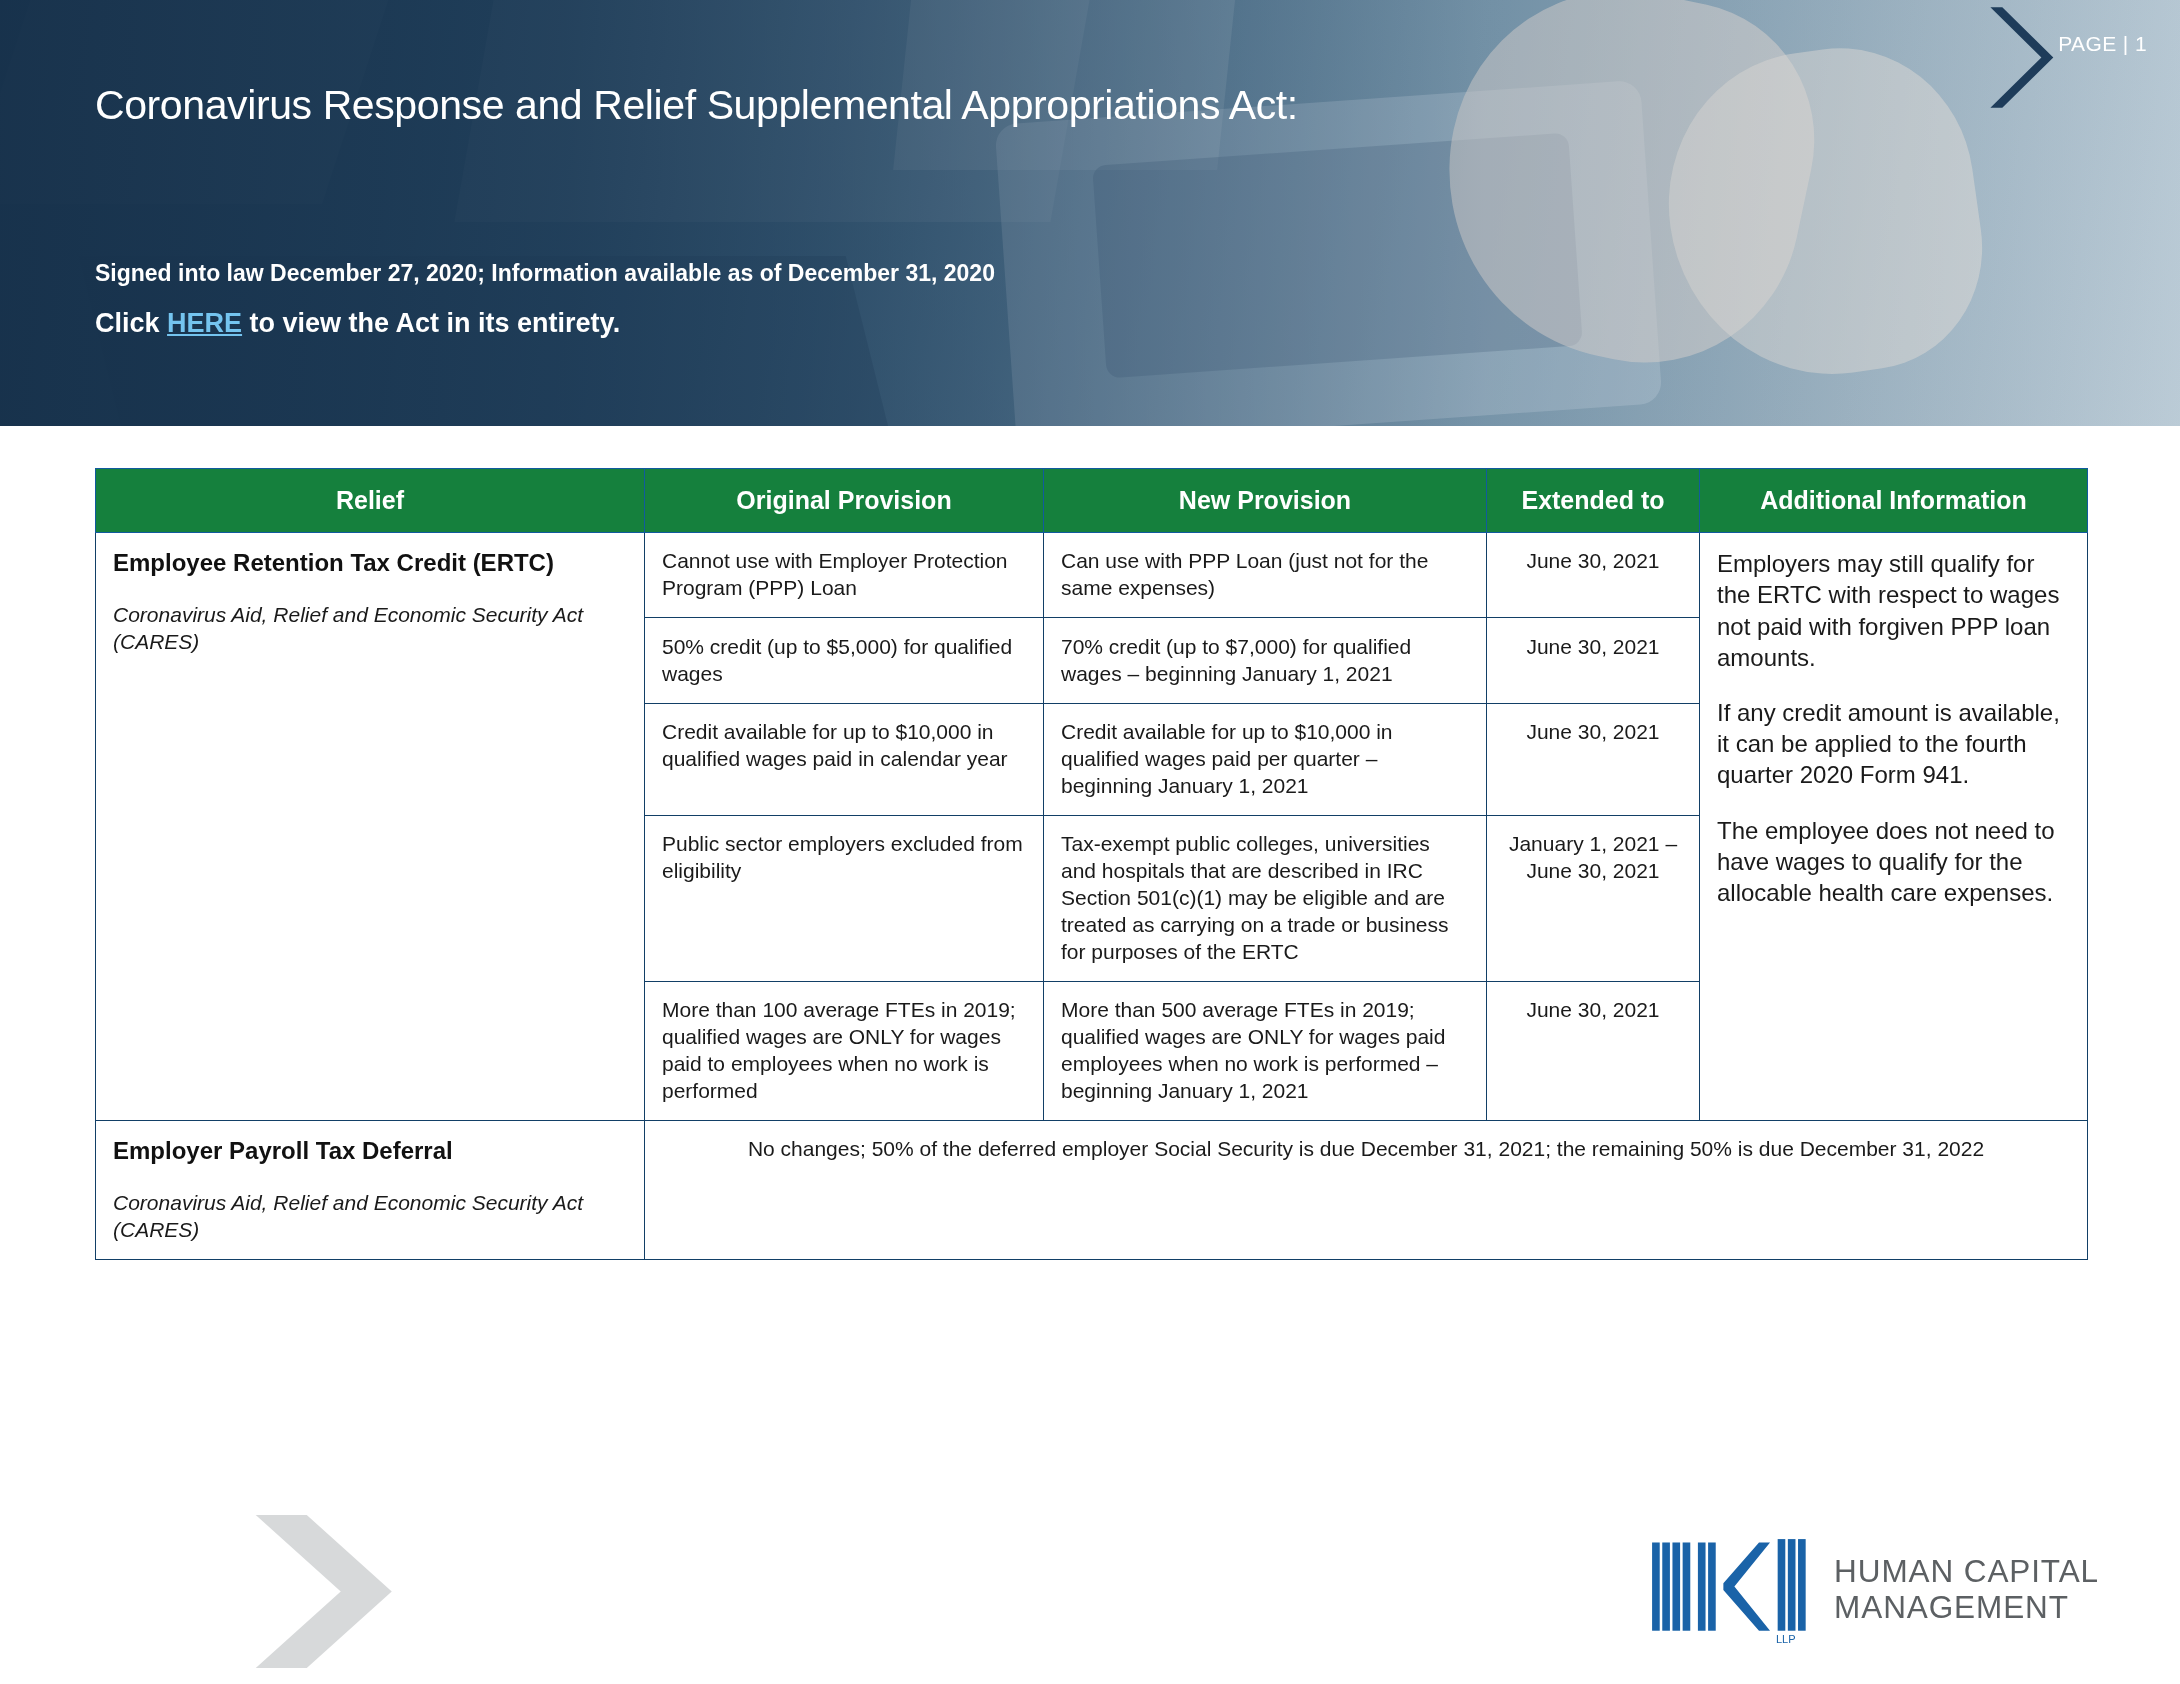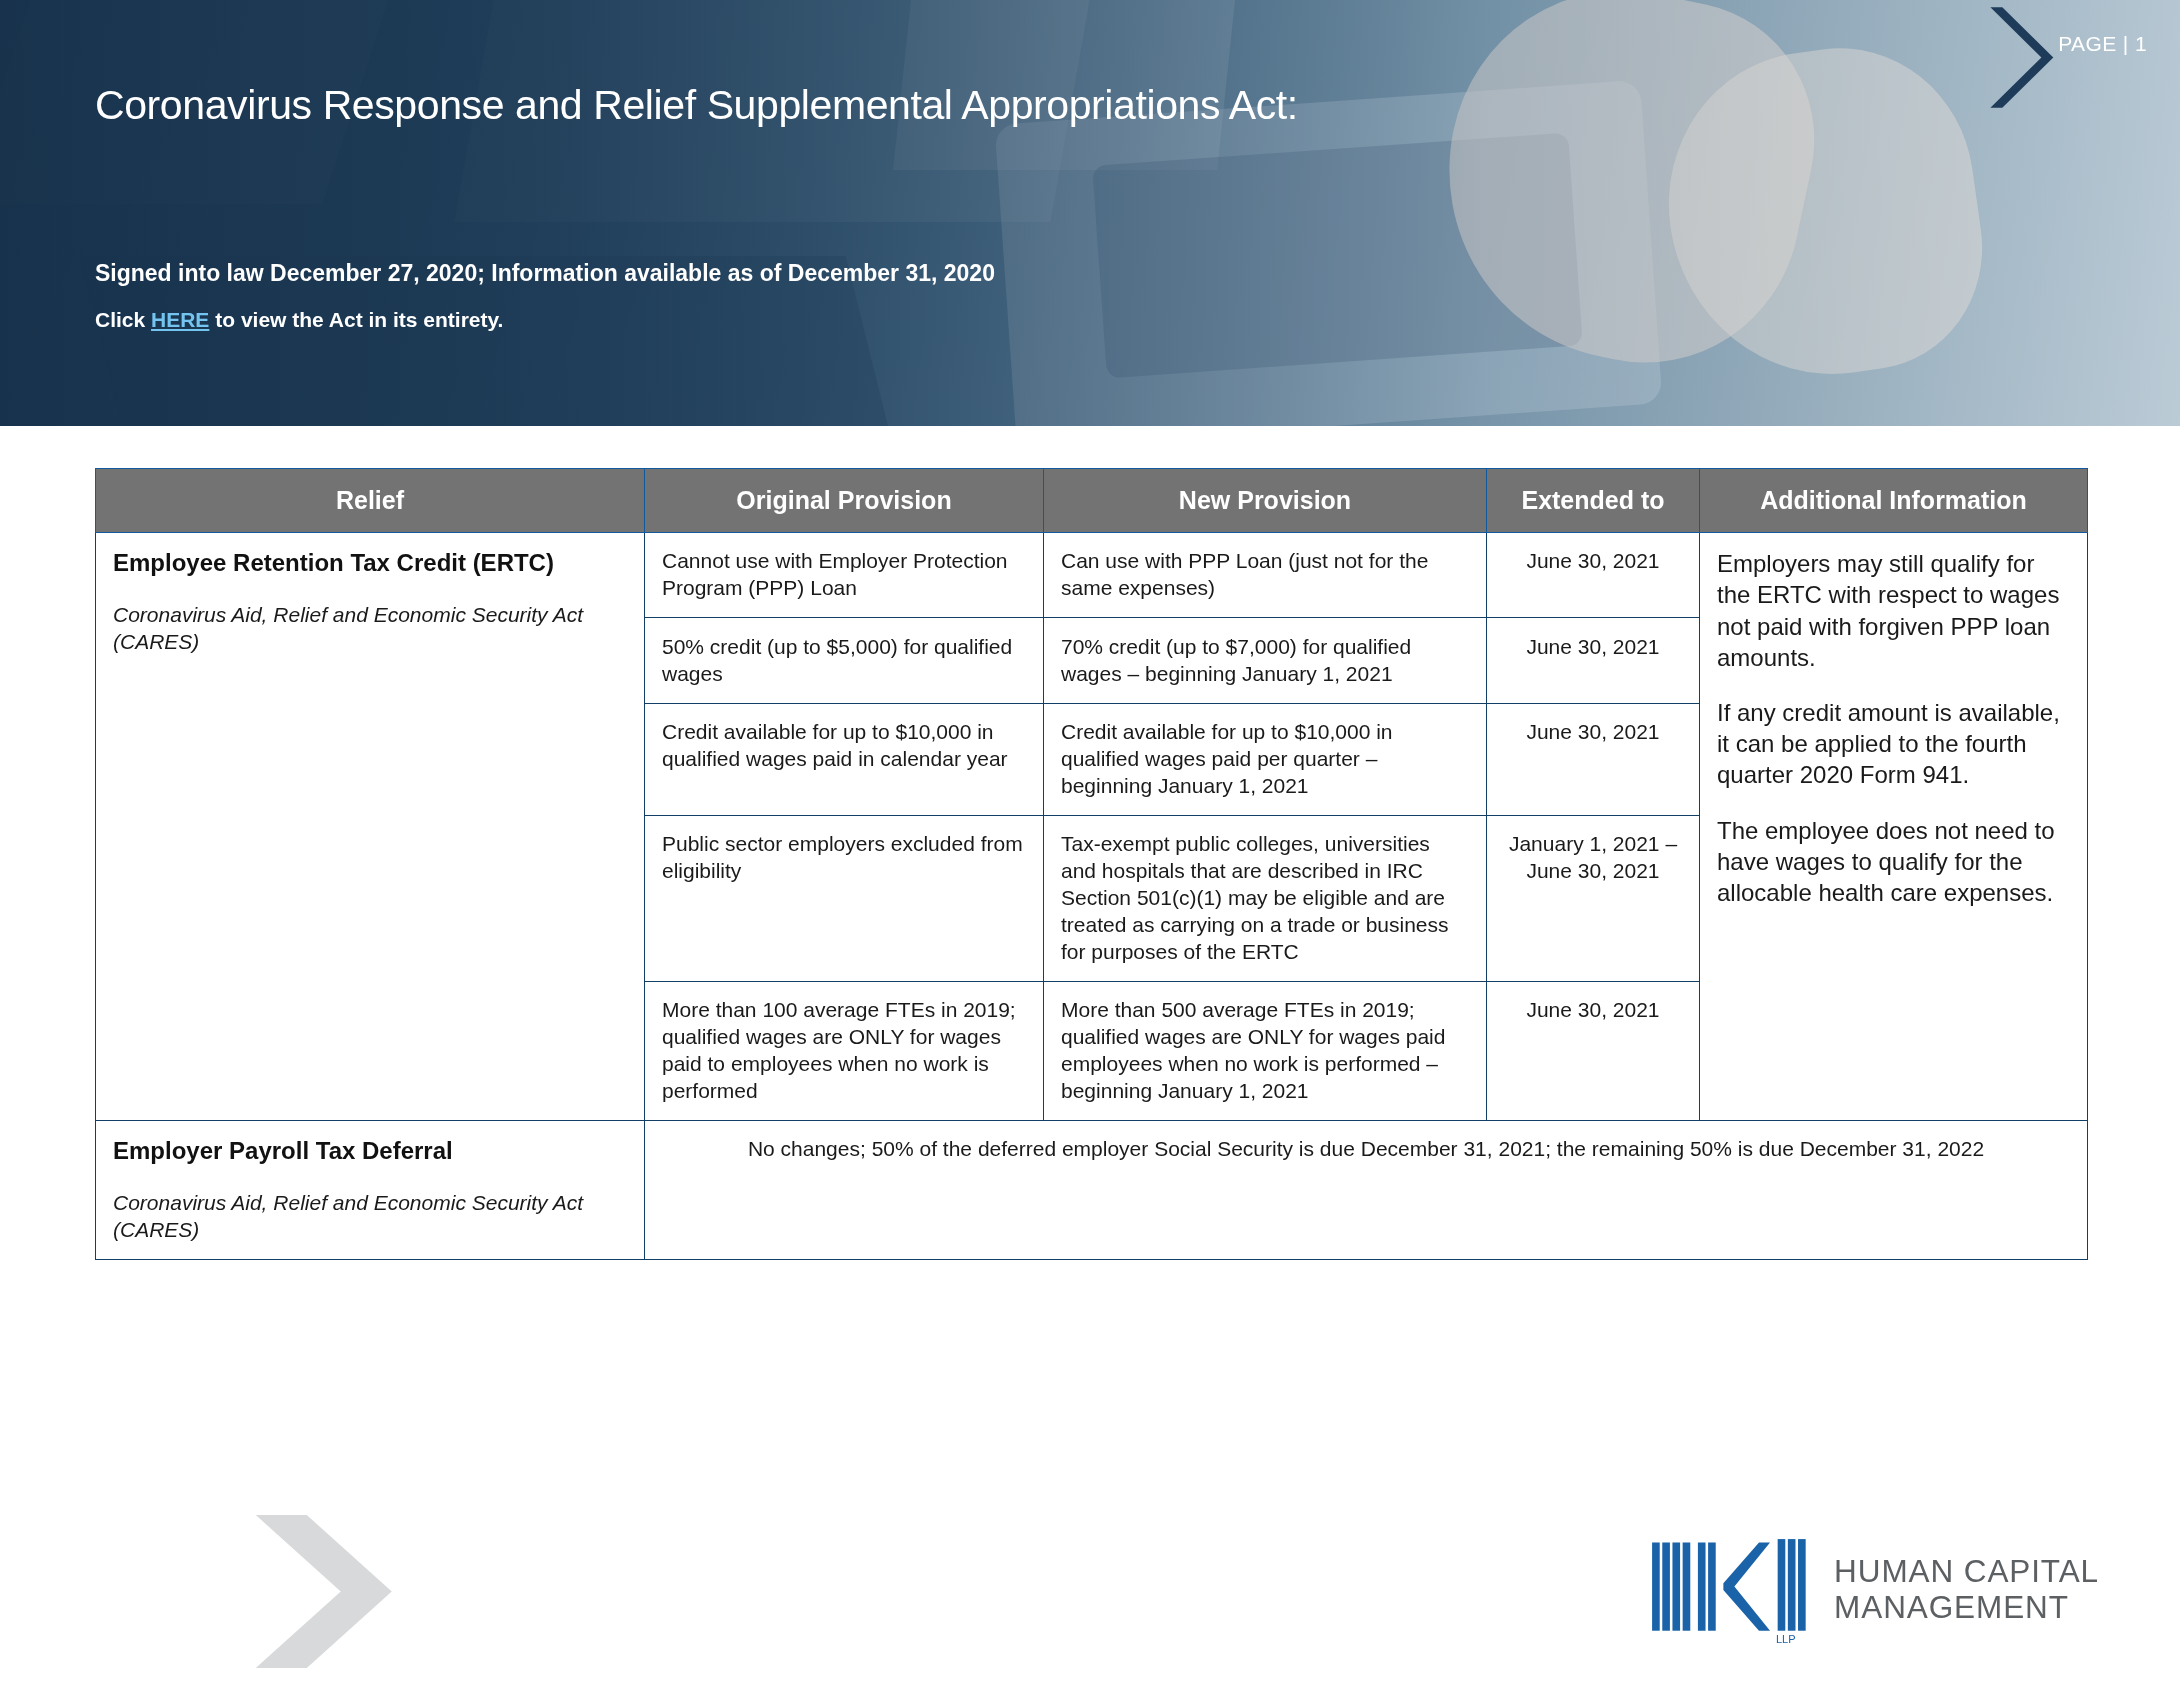--- a/index.html
+++ b/index.html
@@ -73,21 +73,21 @@
     position: absolute;
     left: 95px; top: 260px;
     color: #ffffff;
     font-size: 23px;
     font-weight: 700;
   }
   .clickline {
     position: absolute;
     left: 95px; top: 308px;
     color: #ffffff;
-    font-size: 21px;
+    font-size: 27px;
     font-weight: 700;
   }
   .clickline a {
     color: #74c4ef;
     text-decoration: underline;
     font-weight: 700;
   }
 
   
   .table-wrap {
@@ -99,21 +99,21 @@
     width: 100%;
     border-collapse: collapse;
     table-layout: fixed;
   }
   table.grid th, table.grid td {
     border: 1.7px solid #123f66;
     vertical-align: top;
     padding: 15.3px 17px;
   }
   table.grid thead th {
-    background: #737373;
+    background: #15803d;
     color: #ffffff;
     font-size: 25px;
     font-weight: 700;
     text-align: center;
     padding: 17px 8.5px;
     border-color: #115a9e;
   }
   .col-relief { width: 549px; }
   .col-orig { width: 399px; }
   .col-new { width: 443px; }

